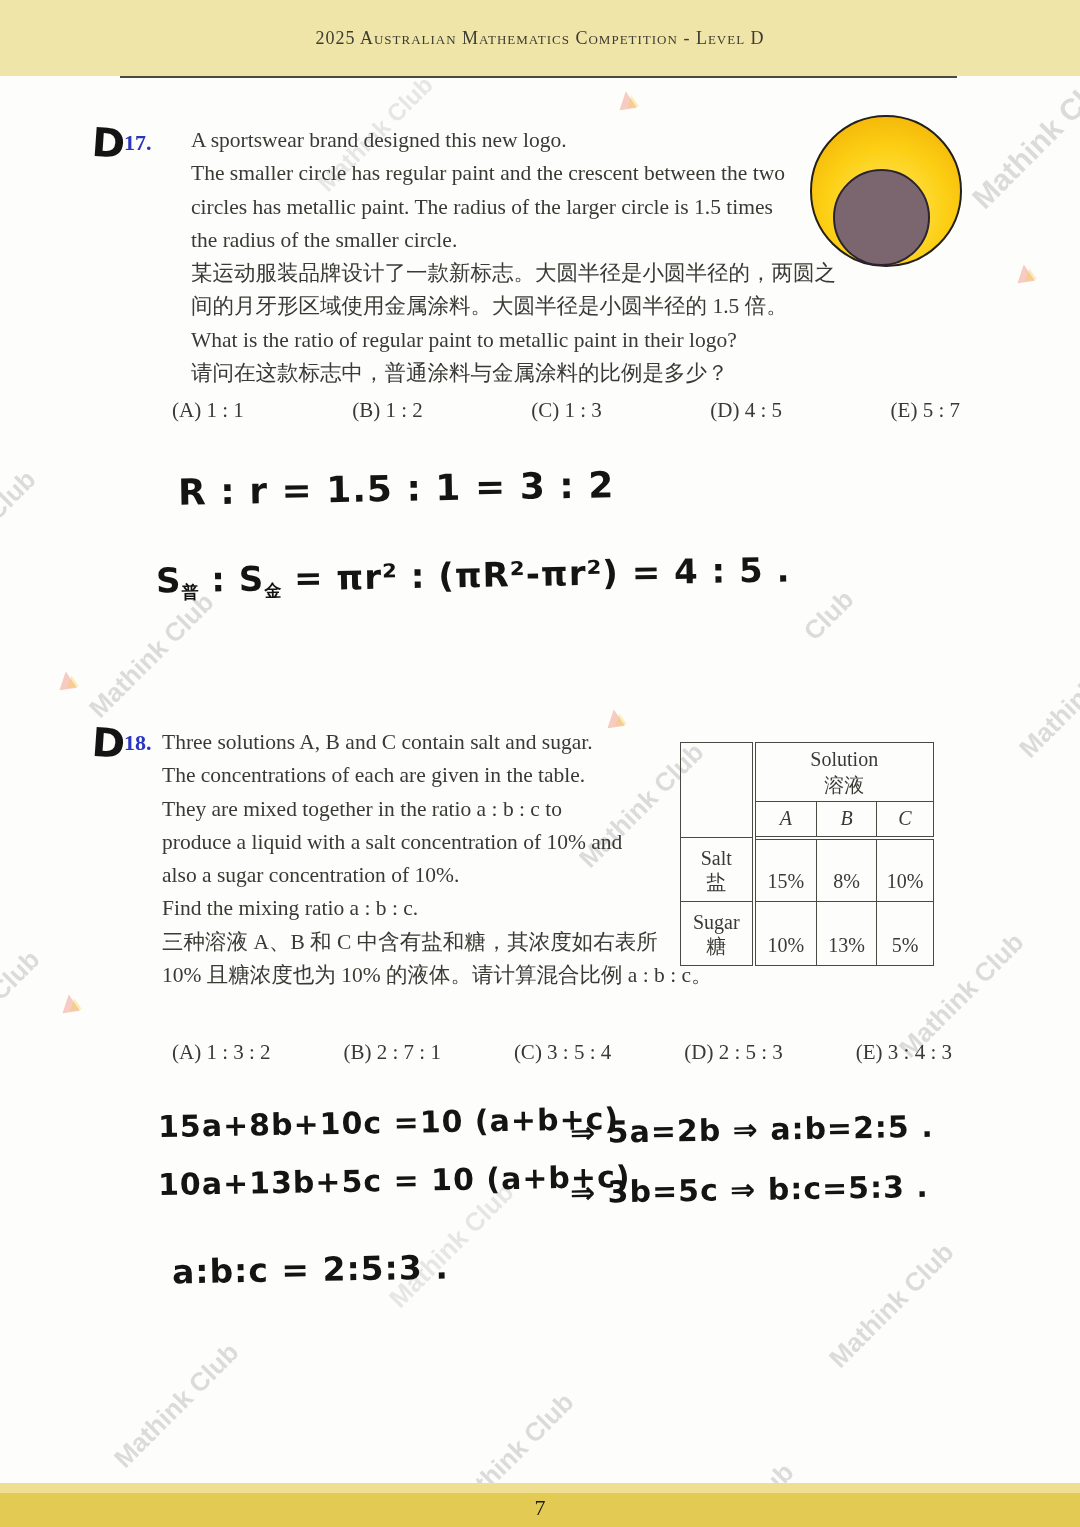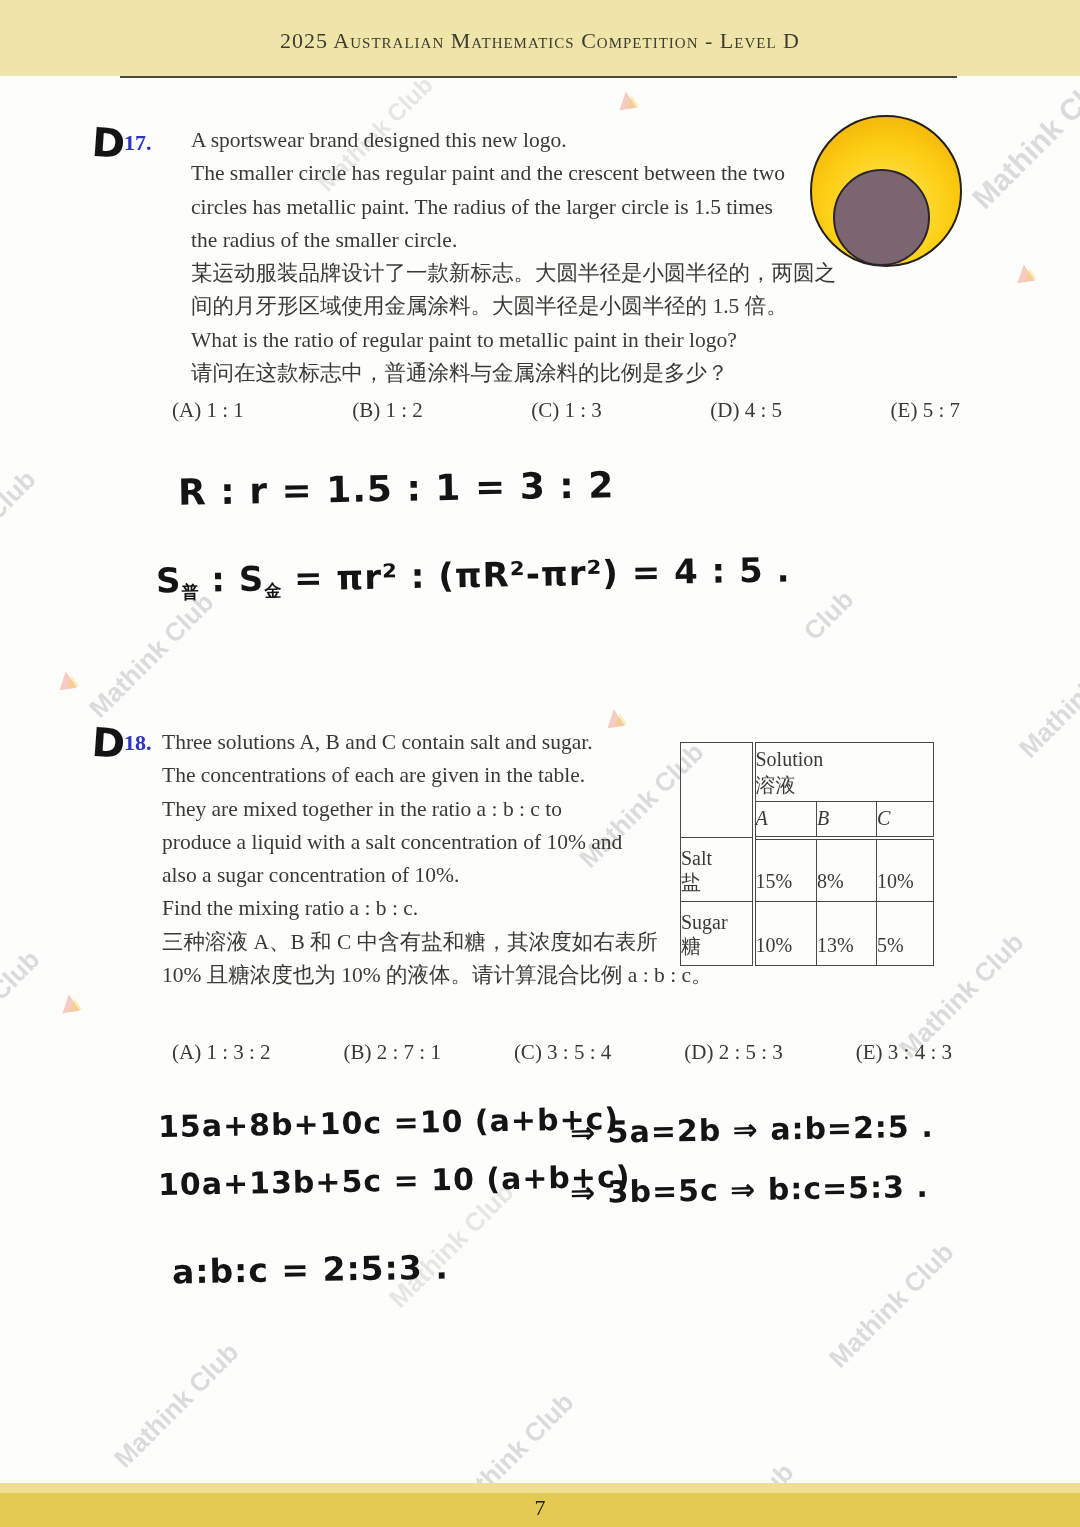--- a/index.html
+++ b/index.html
@@ -4,21 +4,21 @@
 <style>
   * { margin:0; padding:0; box-sizing:border-box; }
   html,body { width:1080px; height:1527px; }
   body { font-family:"Liberation Serif", serif; background:#fdfdfb; position:relative; overflow:hidden; color:#33332e; }
 
   .page { position:absolute; inset:0; }
 
   
   .header-band { position:absolute; left:0; top:0; width:1080px; height:76px; background:#efe5a8; }
   .header-title { position:absolute; left:0; top:28px; width:1080px; text-align:center;
-    font-variant:small-caps; font-size:22px; letter-spacing:1px; color:#3d3c32; }
+    font-variant:small-caps; font-size:18px; letter-spacing:1px; color:#3d3c32; }
   .header-rule { position:absolute; left:120px; top:76px; width:837px; height:0; border-top:2px solid #4c4a40; }
 
   
   .wm { position:absolute; transform:rotate(-45deg); font-family:"Liberation Sans", sans-serif;
     font-weight:bold; font-size:26px; color:rgba(150,150,152,0.32); white-space:nowrap; pointer-events:none; }
   .wm-badge { position:absolute; font-size:30px; color:rgba(233,88,60,0.30); transform:rotate(-8deg); pointer-events:none; }
   .wm-badge::after { content:"▲"; position:absolute; left:10px; top:8px; font-size:20px; color:rgba(245,205,60,0.35); }
 
   
   .d-marker { position:absolute; font-family:"DejaVu Sans", sans-serif; font-weight:bold;
@@ -36,21 +36,21 @@
   .logo-inner { position:absolute; left:21px; top:52px; width:97px; height:97px; border-radius:50%;
     background:#7b6670; border:2.5px solid #2c2430; }
 
   
   .hand { position:absolute; font-family:"DejaVu Sans", sans-serif; font-weight:bold; color:#141414;
     white-space:nowrap; transform:rotate(-1deg); letter-spacing:1px; }
   .hand .sub { font-size:0.5em; vertical-align:-0.35em; letter-spacing:0; }
 
   
   .sol-table { position:absolute; left:680px; top:742px; border-collapse:collapse;
-    font-size:20px; color:#3a3a34; }
+    font-size:20px; color:#3a3a34; text-align:center; }
   .sol-table td { border:1.7px solid #4a4a42; }
   .sol-table .corner { width:73px; border-right:4px double #4a4a42; }
   .sol-table .grp { height:59px; line-height:26px; }
   .sol-table .abc { height:36px; font-style:italic; }
   .sol-table .ca { width:63px; } .sol-table .cb { width:60px; } .sol-table .cc { width:57px; }
   .sol-table .dbl-bottom { border-bottom:4px double #4a4a42; }
   .sol-table .rowlabel { line-height:24px; border-right:4px double #4a4a42; }
   .sol-table .val { height:64px; vertical-align:bottom; padding-bottom:8px; }
 
   

